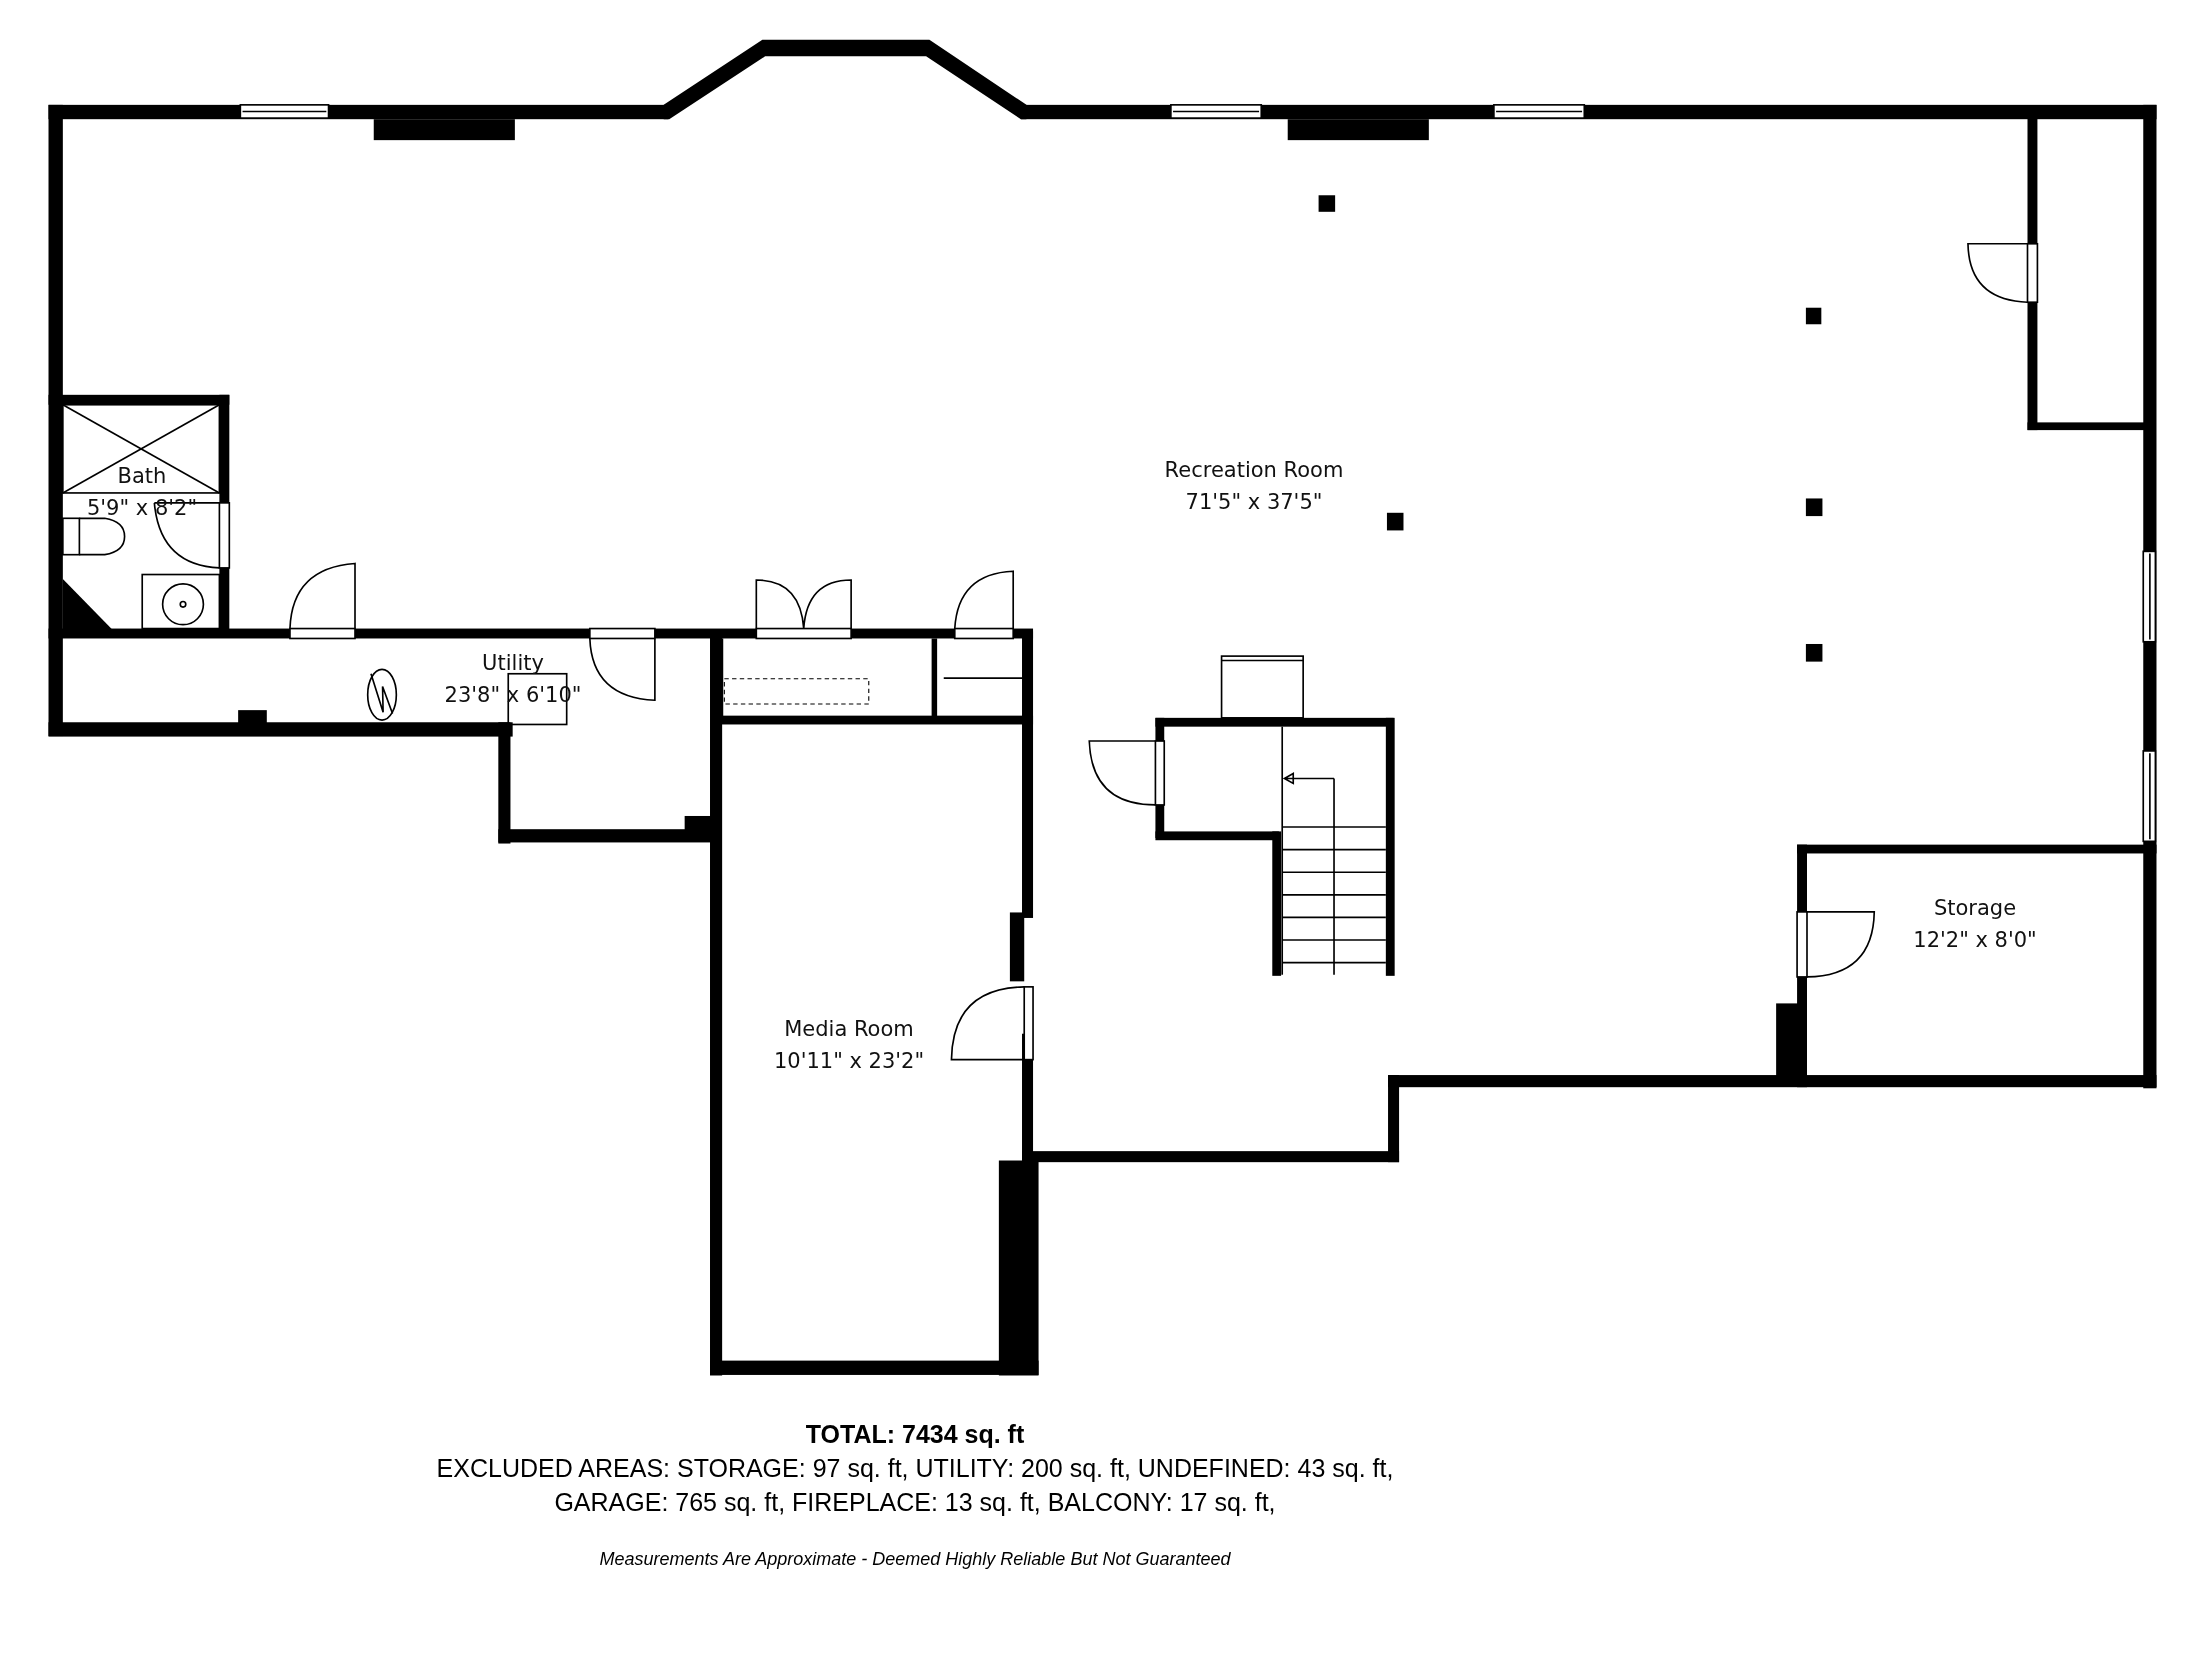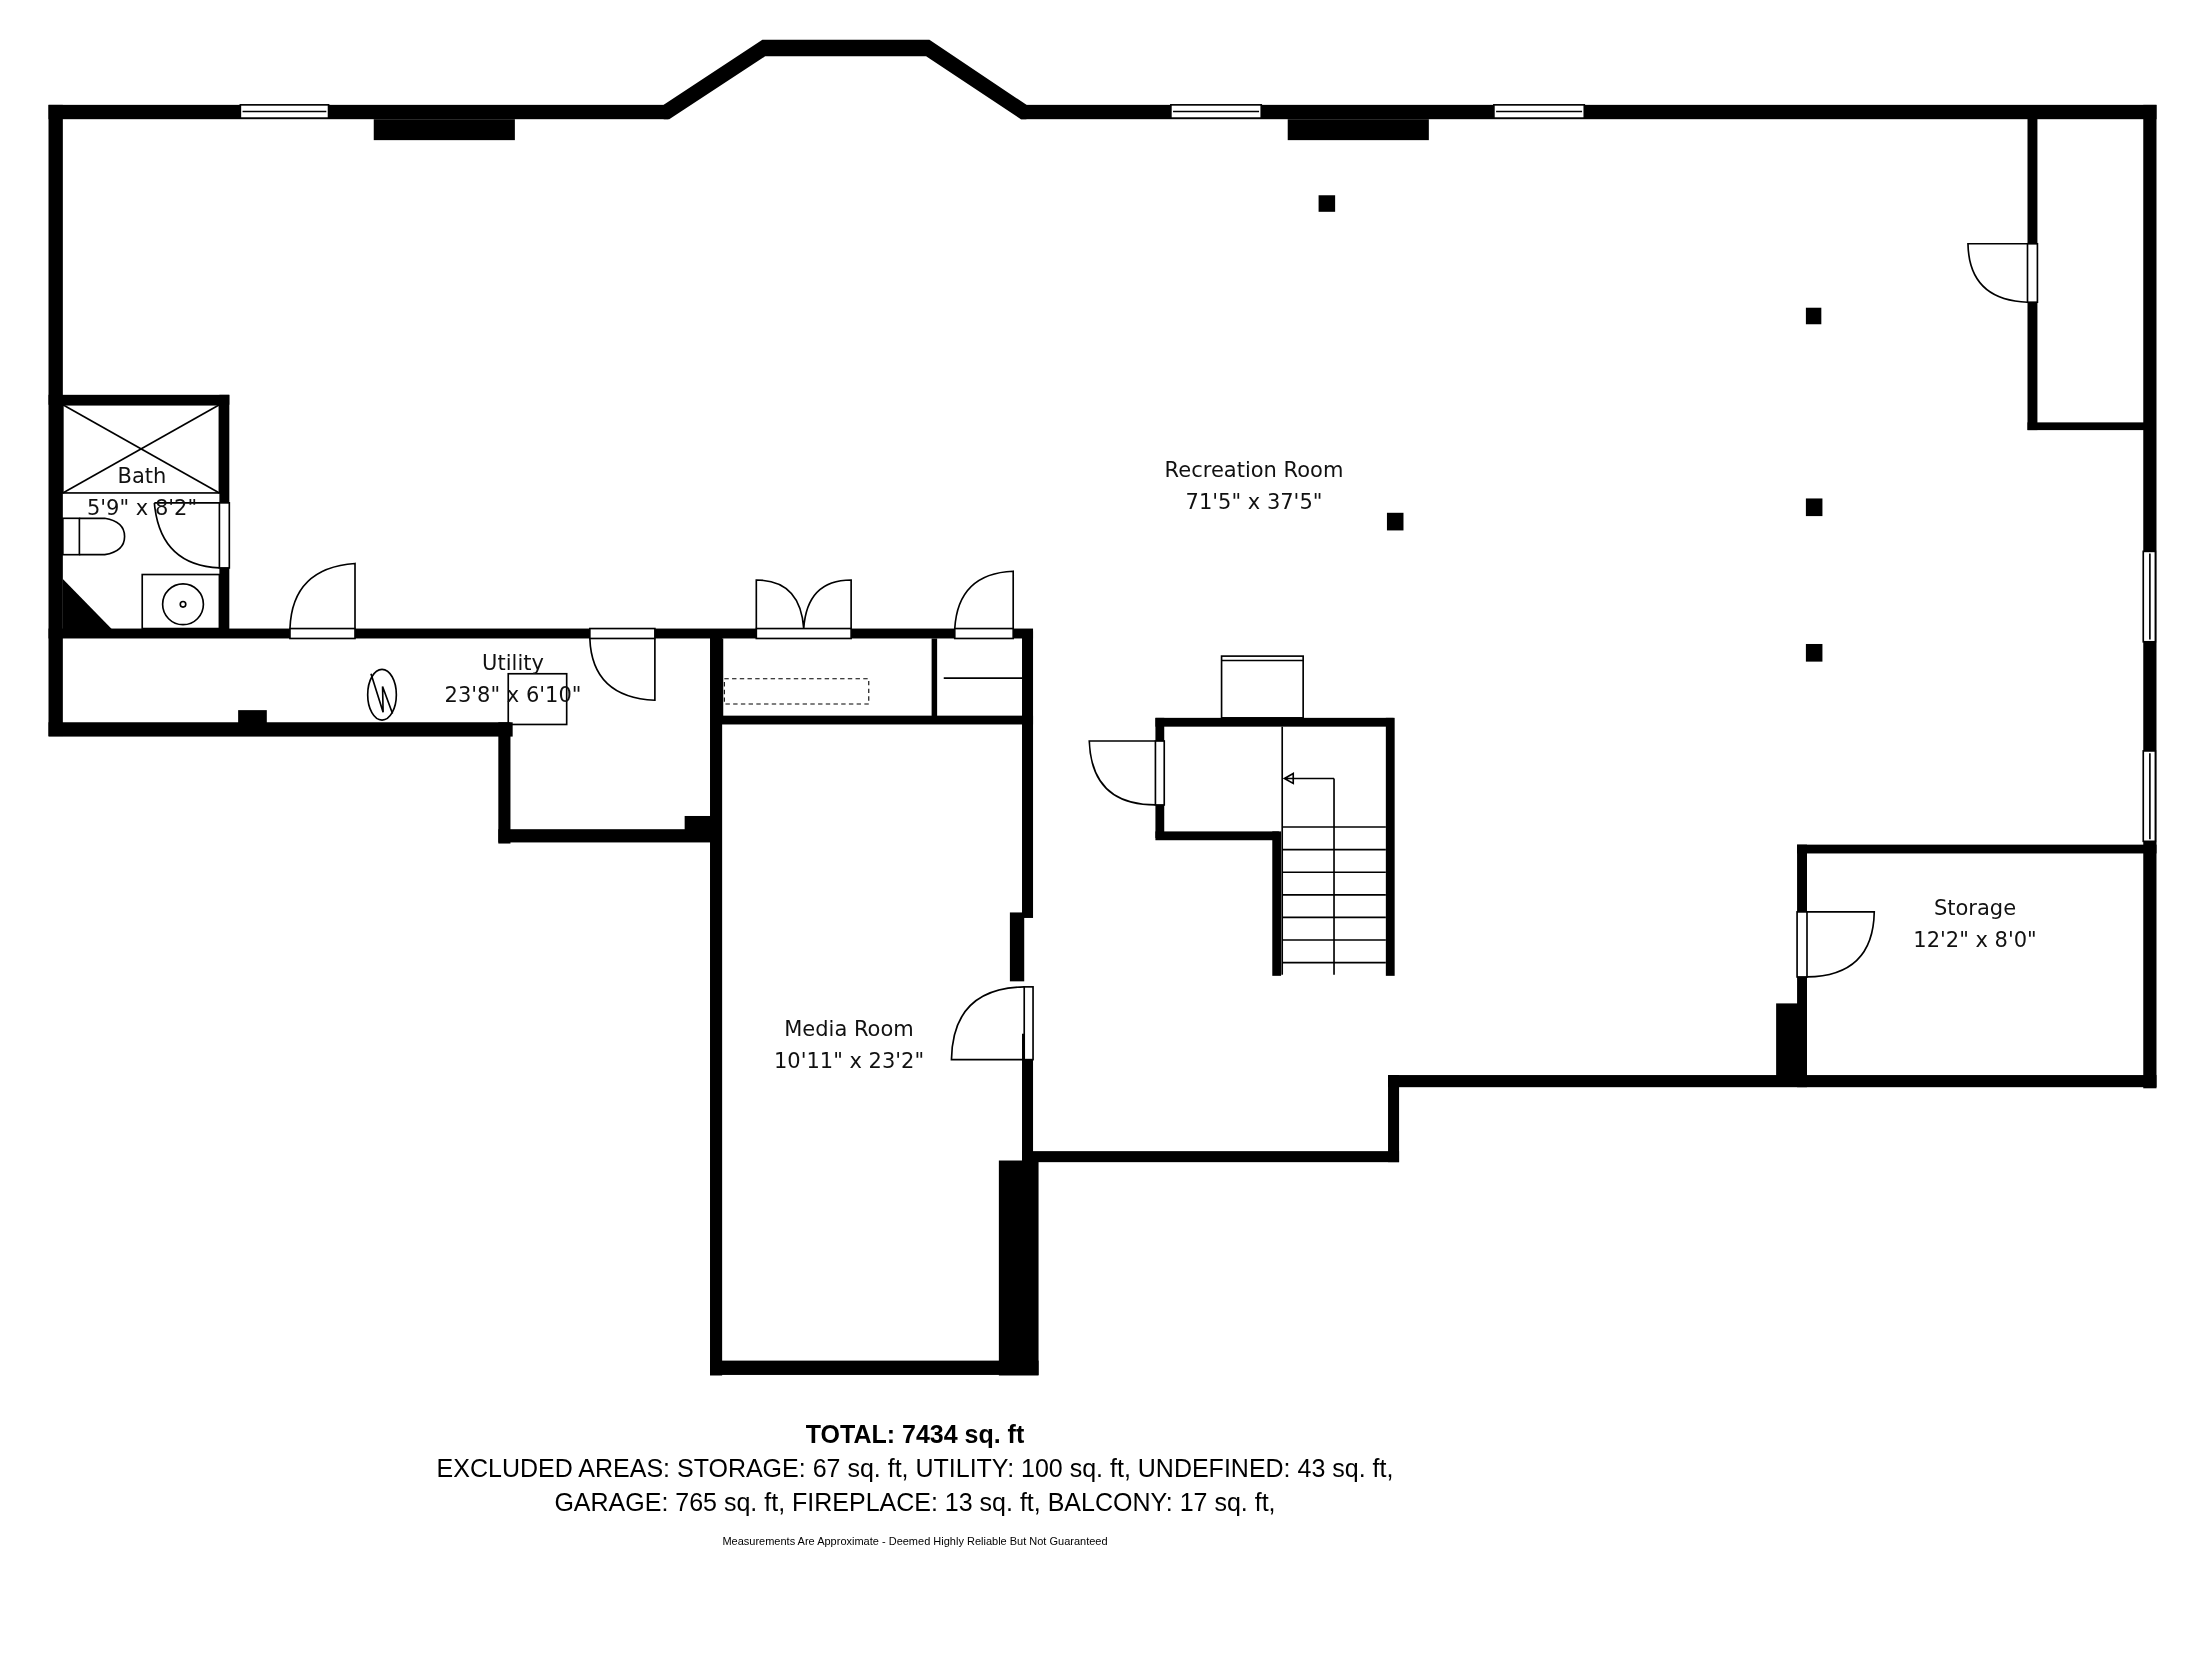--- a/index.html
+++ b/index.html
@@ -7,21 +7,21 @@
   #plan { position: absolute; left: 0; top: 0; width: 2205px; height: 1654px; }
   .wall { fill: #000; }
   .thin { fill: none; stroke: #000; stroke-width: 3; }
   .win { fill: #fff; stroke: #000; stroke-width: 3; }
   .label { position: absolute; color: #111; text-align: center; transform: translateX(-50%); white-space: nowrap; font-family: "DejaVu Sans", sans-serif; }
   .room-name { font-size: 21px; }
   .room-dim { font-size: 21px; }
   #summary { position: absolute; left: 0; top: 1417px; width: 1830px; text-align: center; font-family: "Liberation Sans", sans-serif; color: #000; }
   #summary .total { font-size: 25px; font-weight: bold; line-height: 34px; }
   #summary .line { font-size: 25px; line-height: 34px; }
-  #summary .disclaimer { font-size: 11px; margin-top: 16px; }
+  #summary .disclaimer { font-size: 18px; margin-top: 30px; font-style: italic; }
 </style>
 </head>
 <body>
 
 <svg id="plan" viewBox="0 0 4000 3000" xmlns="http://www.w3.org/2000/svg">
 
   <g>
 
     <rect class="wall" x="88" y="190" width="1124" height="26"></rect>
 
@@ -185,17 +185,17 @@
   <div class="room-name">Media Room</div>
   <div class="room-dim" style="margin-top:7.7px;">10'11" x 23'2"</div>
 </div>
 <div class="label" style="left:1975px; top:896px;">
   <div class="room-name">Storage</div>
   <div class="room-dim" style="margin-top:7.7px;">12'2" x 8'0"</div>
 </div>
 
 <div id="summary">
   <div class="total">TOTAL: 7434 sq. ft</div>
-  <div class="line">EXCLUDED AREAS: STORAGE: 67 sq. ft, UTILITY: 100 sq. ft, UNDEFINED: 43 sq. ft,</div>
+  <div class="line">EXCLUDED AREAS: STORAGE: 97 sq. ft, UTILITY: 200 sq. ft, UNDEFINED: 43 sq. ft,</div>
   <div class="line">GARAGE: 765 sq. ft, FIREPLACE: 13 sq. ft, BALCONY: 17 sq. ft,</div>
   <div class="disclaimer">Measurements Are Approximate - Deemed Highly Reliable But Not Guaranteed</div>
 </div>
 
 
 </body></html>

